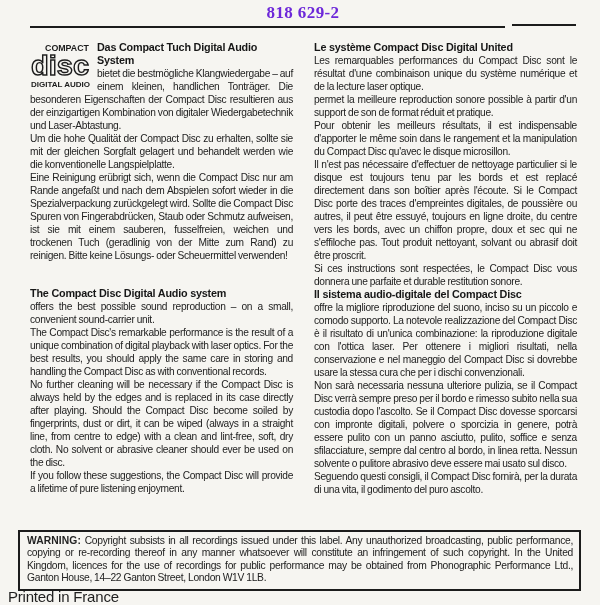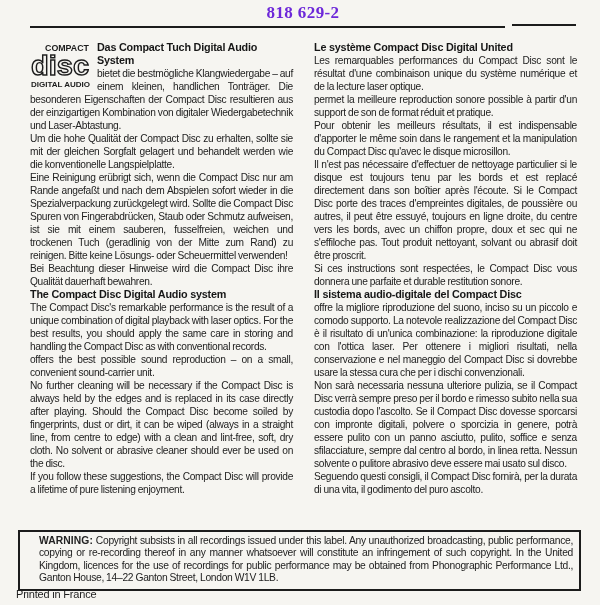--- a/index.html
+++ b/index.html
@@ -62,32 +62,32 @@
     width: 61px; height: 47px;
     margin: 1px 6px 2px 0;
   }
   .cd-logo svg { display: block; width: 100%; height: 100%; }
 
   
   .warning {
     position: absolute;
     left: 18px; right: 19px; top: 530px;
     border: 2.2px solid #1c1c1c;
-    padding: 3px 6px 4px 19px;
+    padding: 3px 6px 4px 7px;
     background: transparent;
     box-sizing: border-box;
   }
   .warning p { font-size: 10.3px; line-height: 12.4px; }
   .warning b { font-weight: bold; letter-spacing: 0.1px; }
 
   
   .footer {
     position: absolute;
-    left: 16px; top: 588px;
-    font-size: 11px;
+    left: 8px; top: 588px;
+    font-size: 15px;
     letter-spacing: -0.2px;
     color: #1f1f1f;
   }
 </style>
 </head>
 <body>
 
 <div class="page">
 
   <div class="catalog">818 629-2</div>
@@ -104,26 +104,25 @@
           <svg viewBox="0 0 61 47" xmlns="http://www.w3.org/2000/svg">
             <text x="15" y="9" font-family="Liberation Sans, sans-serif" font-size="9" font-weight="bold" fill="#1c1c1c" textLength="44" lengthAdjust="spacingAndGlyphs">COMPACT</text>
             <text x="1" y="33" font-family="Liberation Sans, sans-serif" font-size="28" font-weight="bold" fill="none" stroke="#1c1c1c" stroke-width="1.4" textLength="58" lengthAdjust="spacingAndGlyphs">disc</text>
             <text x="1" y="45" font-family="Liberation Sans, sans-serif" font-size="8" font-weight="bold" fill="#1c1c1c" textLength="59" lengthAdjust="spacingAndGlyphs">DIGITAL AUDIO</text>
           </svg>
         </span>
         <h3>Das Compact Tuch Digital Audio System</h3>
         <p>bietet die bestmögliche Klangwiedergabe – auf einem kleinen, handlichen Tonträger. Die besonderen Eigenschaften der Compact Disc resultieren aus der einzigartigen Kombination von digitaler Wiedergabetechnik und Laser-Abtastung.</p>
         <p>Um die hohe Qualität der Compact Disc zu erhalten, sollte sie mit der gleichen Sorgfalt gelagert und behandelt werden wie die konventionelle Langspielplatte.</p>
         <p>Eine Reinigung erübrigt sich, wenn die Compact Disc nur am Rande angefaßt und nach dem Abspielen sofort wieder in die Spezialverpackung zurückgelegt wird. Sollte die Compact Disc Spuren von Fingerabdrücken, Staub oder Schmutz aufweisen, ist sie mit einem sauberen, fusselfreien, weichen und trockenen Tuch (geradlinig von der Mitte zum Rand) zu reinigen. Bitte keine Lösungs- oder Scheuermittel verwenden!</p>
-        <p>Bei Beachtung dieser Hinweise wird die Compact Disc ihre Qualität dauerhaft bewahren.</p>
       </div>
       <div class="block" lang="en">
         <h3>The Compact Disc Digital Audio system</h3>
+        <p>offers the best possible sound reproduction – on a small, convenient sound-carrier unit.</p>
         <p>The Compact Disc's remarkable performance is the result of a unique combination of digital playback with laser optics. For the best results, you should apply the same care in storing and handling the Compact Disc as with conventional records.</p>
-        <p>offers the best possible sound reproduction – on a small, convenient sound-carrier unit.</p>
         <p>No further cleaning will be necessary if the Compact Disc is always held by the edges and is replaced in its case directly after playing. Should the Compact Disc become soiled by fingerprints, dust or dirt, it can be wiped (always in a straight line, from centre to edge) with a clean and lint-free, soft, dry cloth. No solvent or abrasive cleaner should ever be used on the disc.</p>
         <p>If you follow these suggestions, the Compact Disc will provide a lifetime of pure listening enjoyment.</p>
       </div>
     </section>
 
     <section class="col">
       <div class="block block1" lang="fr">
         <h3>Le système Compact Disc Digital United</h3>
         <p>Les remarquables performances du Compact Disc sont le résultat d'une combinaison unique du système numérique et de la lecture laser optique.</p>
         <p>permet la meilleure reproduction sonore possible à partir d'un support de son de format réduit et pratique.</p>

